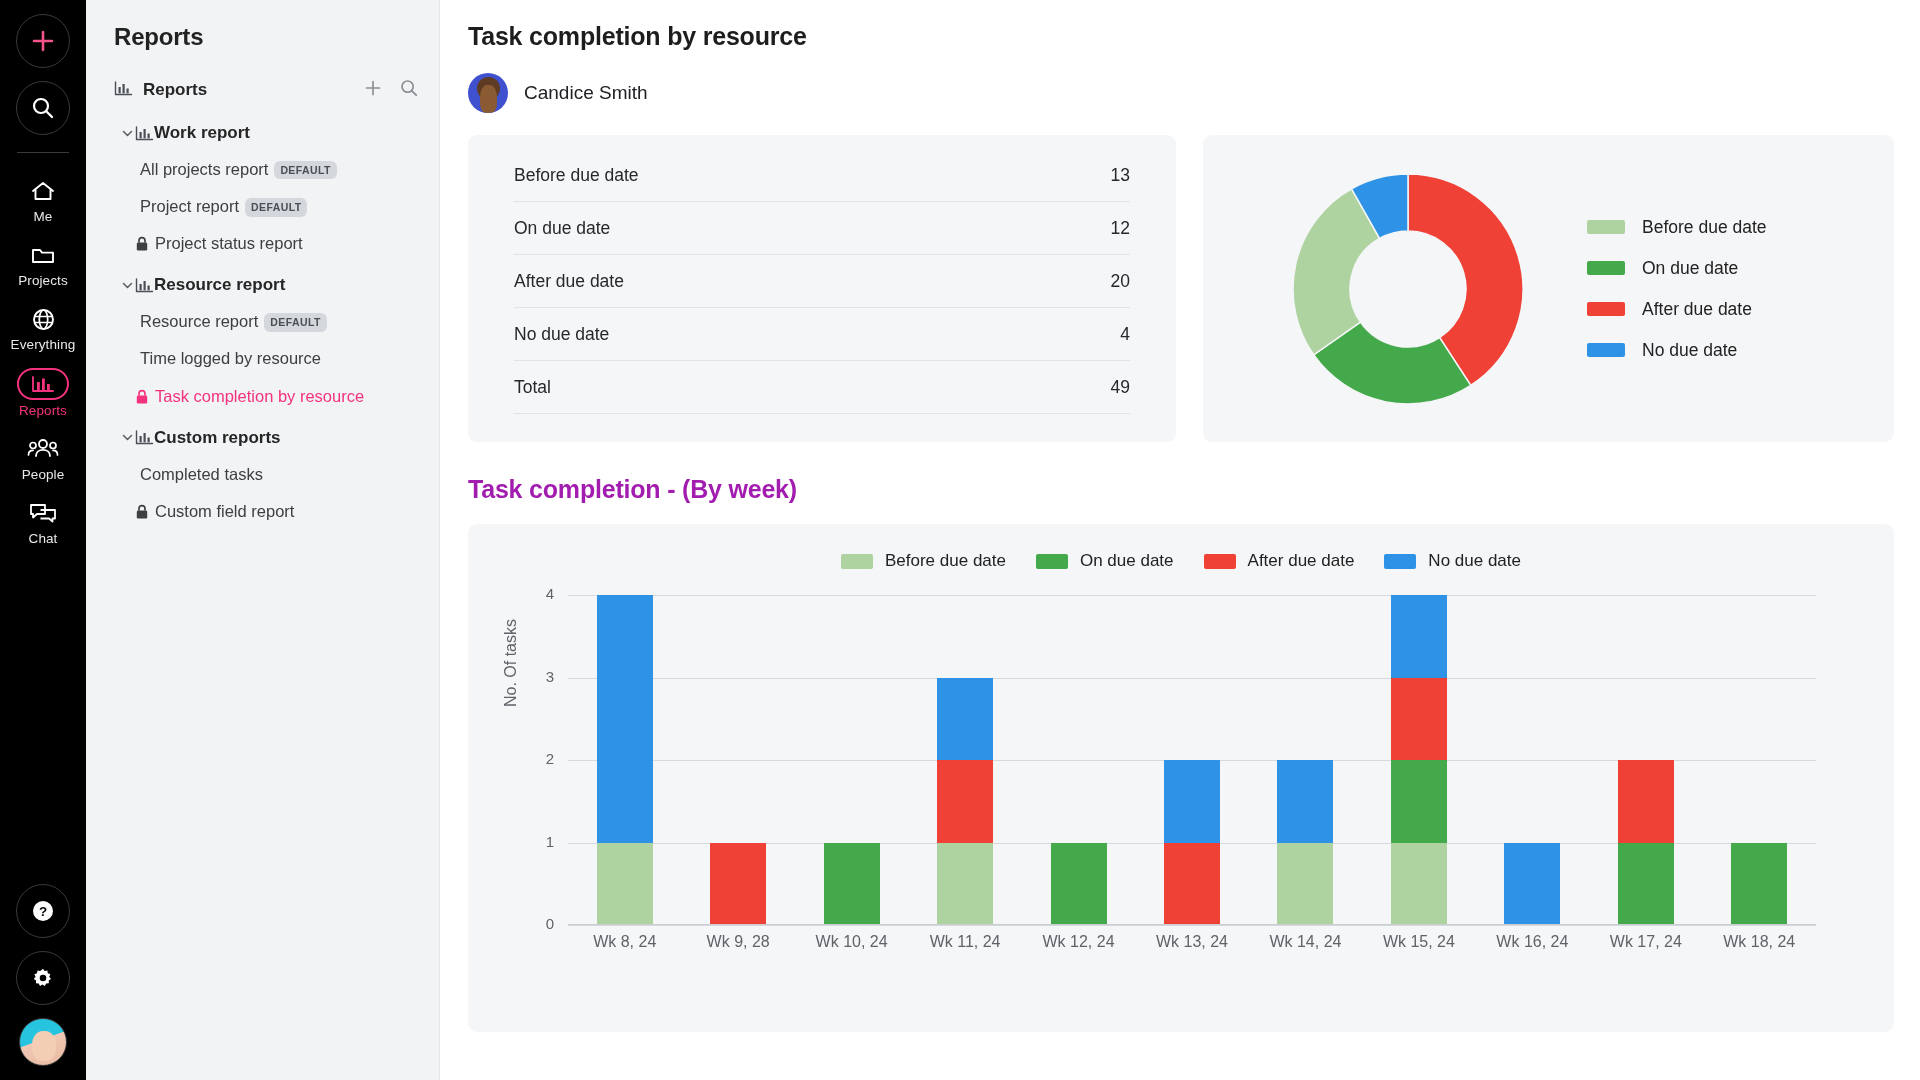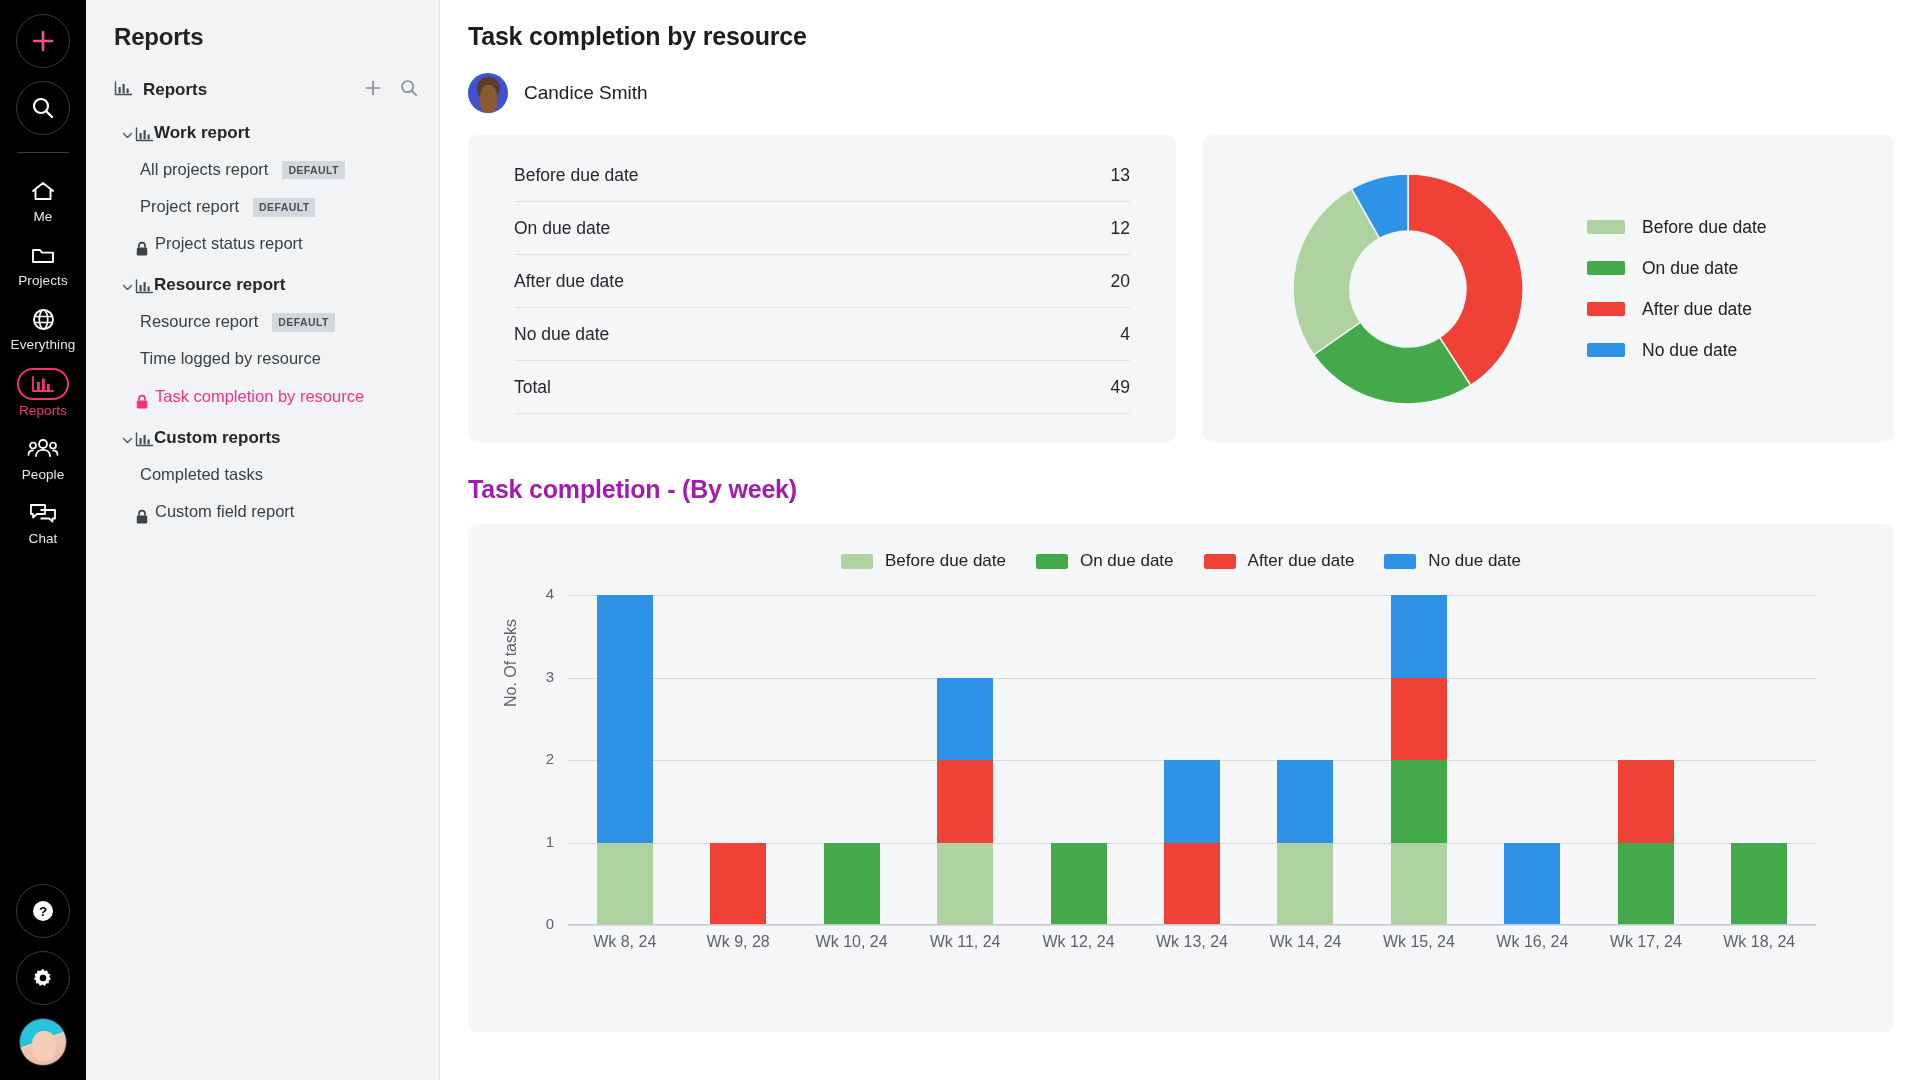--- a/index.html
+++ b/index.html
@@ -59,36 +59,36 @@
     overflow: hidden;
   }
   .sb-title { font-size: 24px; font-weight: 700; color: #222; padding: 23px 0 0 28px; letter-spacing: -.2px; }
   .sb-section-head {
     display: flex; align-items: center; gap: 10px;
     padding: 27px 20px 0 28px;
   }
   .sb-section-head .hd-txt { font-size: 17px; font-weight: 700; color: #262626; }
   .sb-head-actions { margin-left: auto; display: flex; gap: 16px; align-items: center; color: #8b9096; }
   .sb-group {
-    display: flex; align-items: flex-end; 
+    display: flex; align-items: center; 
     padding: 21px 20px 0 34px;
   }
   .sb-group .gp-txt { font-size: 17px; font-weight: 700; color: #262626; }
   .sb-link {
     display: flex; align-items: flex-start; gap: 6px;
     padding: 16px 33px 0 54px;
     font-size: 16.5px; color: #3c4043; line-height: 1.28;
     cursor: pointer;
   }
-  .sb-link.locked { padding-left: 49px; align-items: flex-end; }
+  .sb-link.locked { padding-left: 49px; }
   .sb-link.active { color: #f5327e; }
   .badge-default {
     background: #d4d7db; color: #4a4f55;
     font-size: 10.5px; font-weight: 700; letter-spacing: .4px;
-    padding: 2.5px 6px; border-radius: 0; margin-left: 8px;
+    padding: 2.5px 6px; border-radius: 6px; margin-left: 0;
     position: relative; top: 2px; white-space: nowrap;
   }
 
   
   .main { flex: 1 1 auto; height: 1080px; background: #fff; padding: 22px 26px 0 28px; overflow: hidden; }
   .page-title { font-size: 25px; font-weight: 700; color: #1d1d1d; letter-spacing: -.2px; }
   .resource-row { display: flex; align-items: center; gap: 16px; margin-top: 22px; }
   .res-avatar {
     width: 40px; height: 40px; border-radius: 50%; overflow: hidden;
     background: #3f51cf; position: relative; flex: 0 0 40px;

